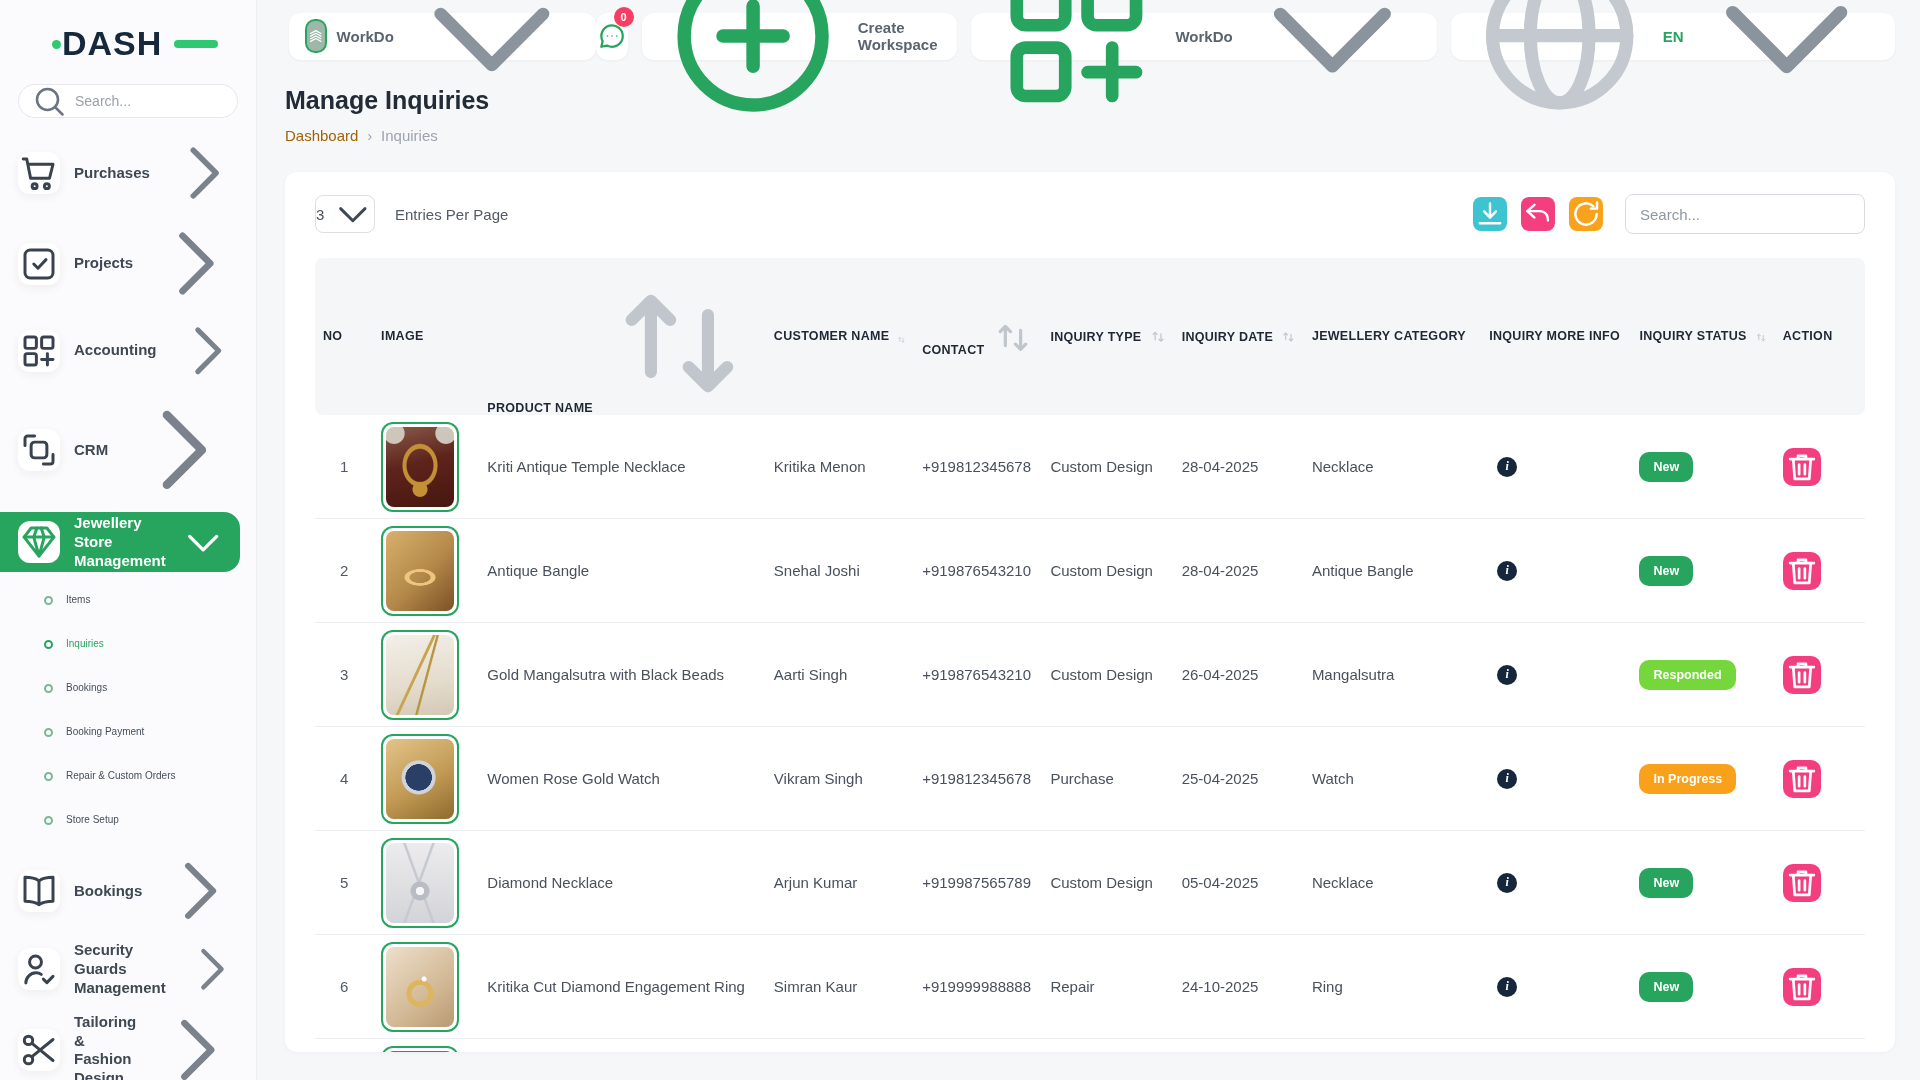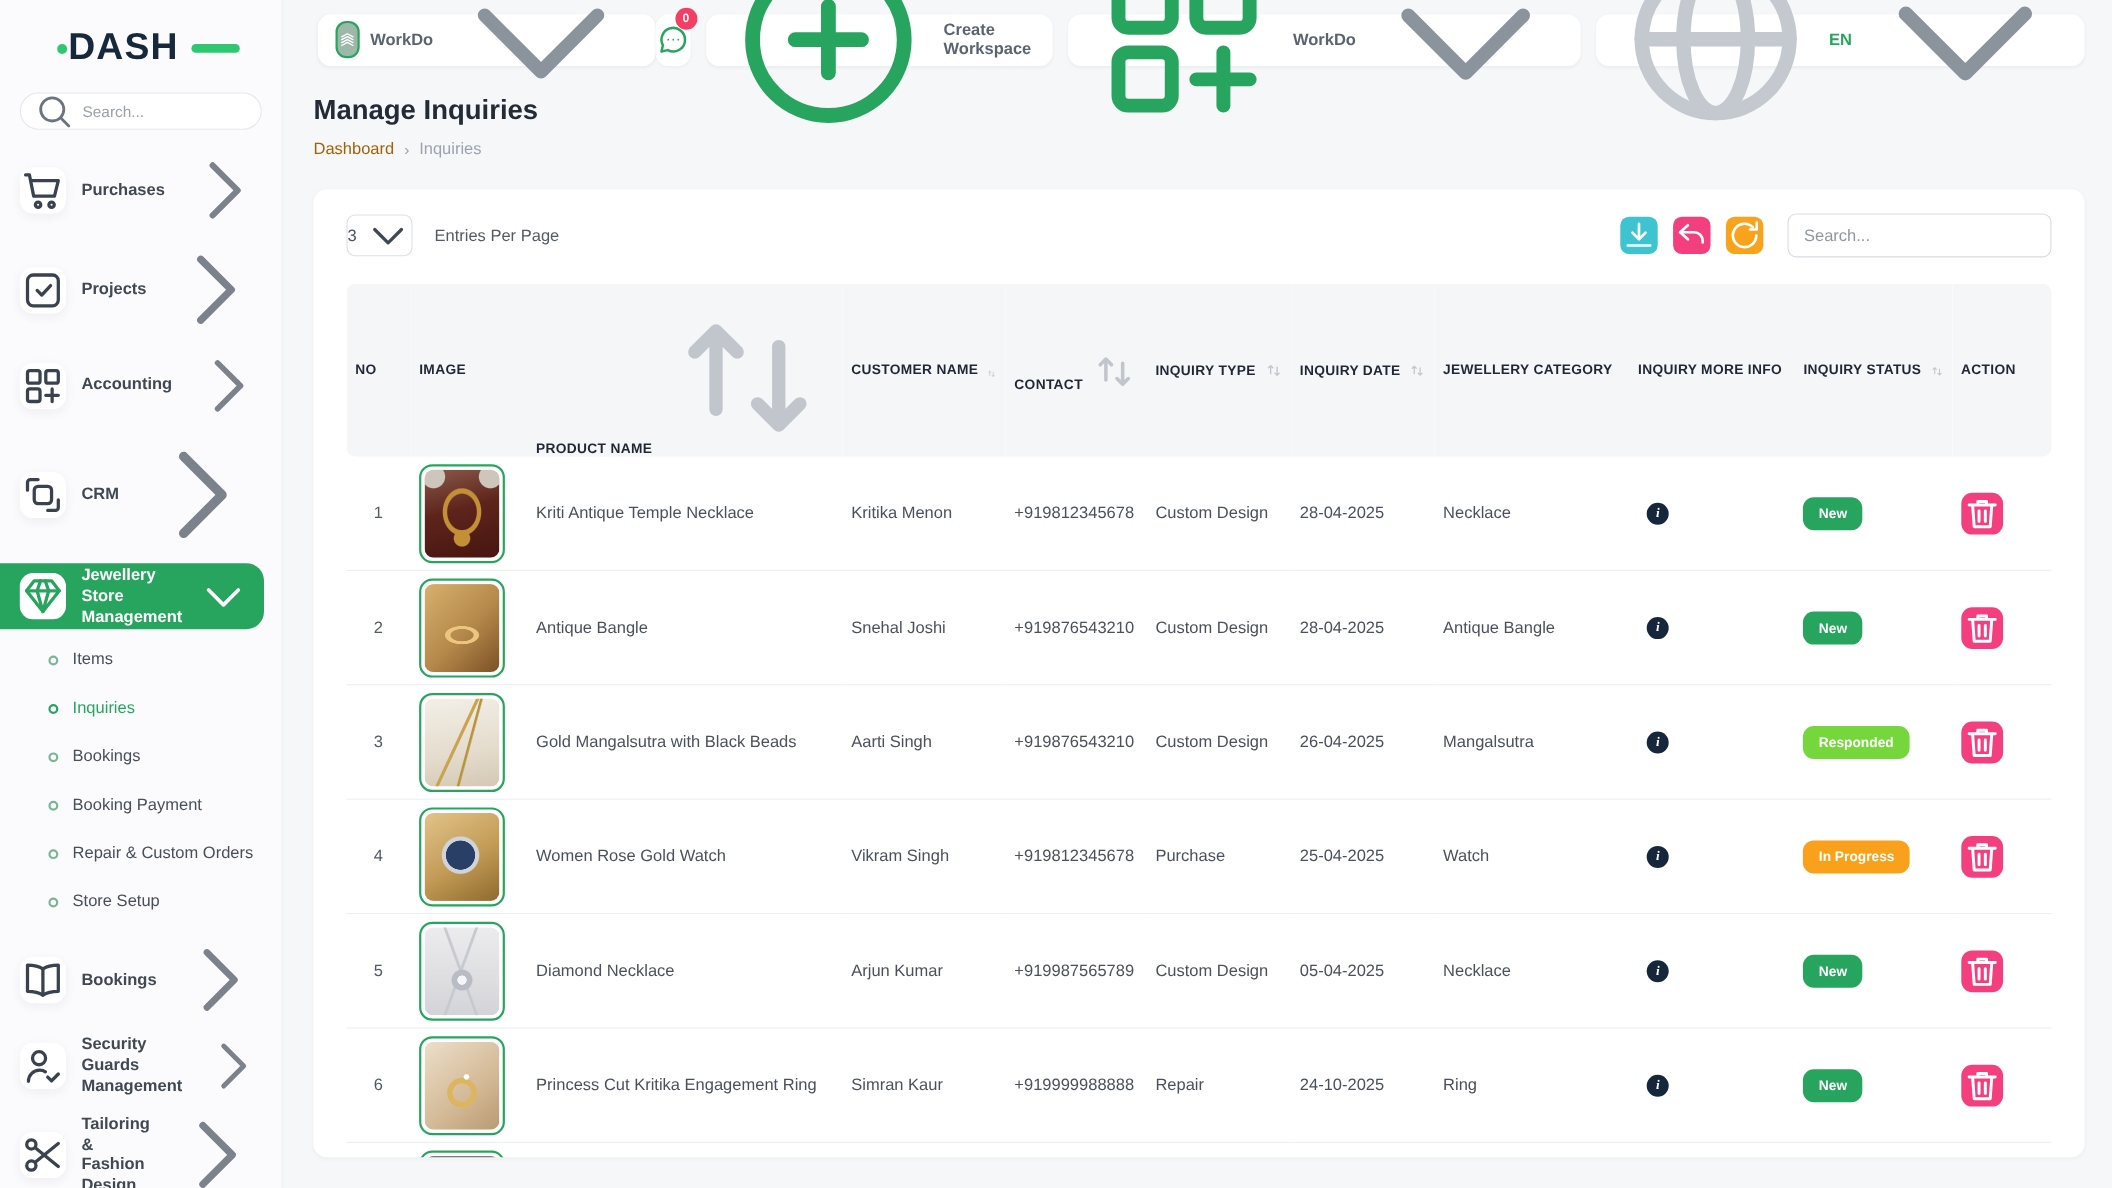--- a/index.html
+++ b/index.html
@@ -27,21 +27,21 @@
   .side-label { font-size:15px; font-weight:600; color:#3f4853; line-height:1.25; flex:1; }
   .side-chev { color:#7b828c; display:flex; }
   .side-chev svg { width:13px; height:13px; }
   .side-item.active-pill { background:#27a55f; border-radius:0 16px 16px 0; margin-right:16px; min-height:60px; }
   .side-item.active-pill .side-label { color:#fff; }
   .side-item.active-pill .icon-tile { color:#27a55f; box-shadow:none; }
   .side-item.active-pill .side-chev { color:#fff; }
   .submenu { list-style:none; margin:6px 0 4px 0; }
   .sub-item { display:flex; align-items:center; gap:13px; padding:0 14px 0 44px; min-height:44px; cursor:pointer; }
   .bullet { width:9px; height:9px; border-radius:50%; border:2px solid #79b695; background:#fff; flex:0 0 9px; }
-  .sub-label { font-size:15px; color:#474f5a; line-height:1.25; }
+  .sub-label { font-size:10px; color:#474f5a; line-height:1.25; }
   .sub-item.active .sub-label { color:#27a55f; }
   .sub-item.active .bullet { border-color:#27a55f; }
 
   
   .topbar { position:absolute; left:256px; top:0; width:1664px; height:72px;
     display:flex; align-items:center; justify-content:space-between; padding:0 25px 0 33px; }
   .pill { background:#fff; border-radius:12px; height:47px; display:flex; align-items:center; gap:10px;
     padding:0 16px; box-shadow:0 1px 3px rgba(20,30,50,.05); color:#5a6470; font-size:15px; font-weight:600; cursor:pointer; }
   .ws-icon { width:34px; height:34px; border-radius:10px; background:#9db7a9; border:2px solid #27a55f;
     display:flex; align-items:center; justify-content:center; color:#fff; }
@@ -674,21 +674,21 @@
               </button>
             </td>
           </tr>
           <tr>
             <td class="c-no">6</td>
             <td>
               <div class="thumb" title="gold engagement ring on beige">
                 <div class="thumb-inner th-t6"></div>
               </div>
             </td>
-            <td>Princess Cut Kritika Engagement Ring</td>
+            <td>Kritika Cut Diamond Engagement Ring</td>
             <td>Simran Kaur</td>
             <td>+919999988888</td>
             <td>Repair</td>
             <td>24-10-2025</td>
             <td>Ring</td>
             <td>
               <span class="info-dot">i</span>
             </td>
             <td><span class="status-badge" style="background:#27a55f">New</span></td>
             <td>

